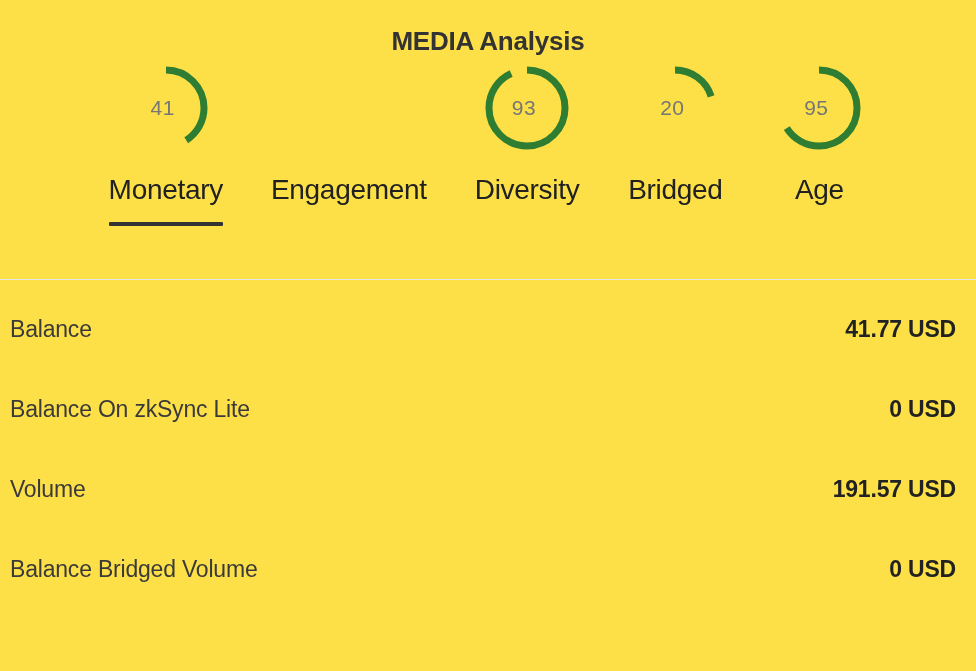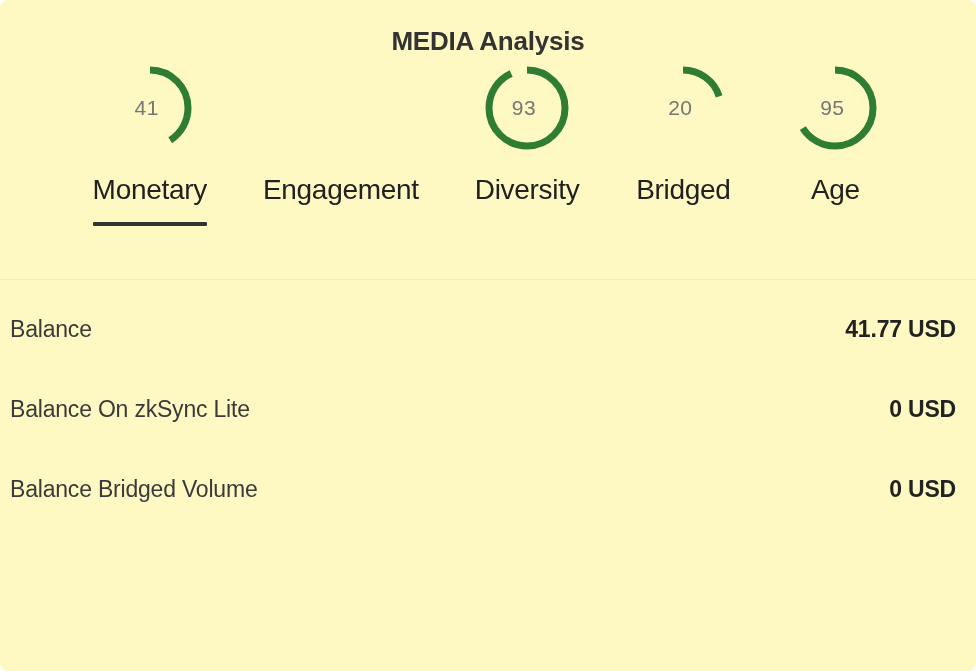--- a/index.html
+++ b/index.html
@@ -10,22 +10,21 @@
     background: #ffffff;
     font-family: "Liberation Sans", sans-serif;
     color: #2b2b2b;
     overflow: hidden;
   }
 
   .page {
     width: 976px;
     height: 671px;
     position: relative;
-    background: #fef9c3;
-    border-radius: 8px;
+    background: #fde047;
   }
 
   
   .title {
     width: 100%;
     text-align: center;
     font-size: 26px;
     font-weight: bold;
     color: #333333;
     letter-spacing: -0.2px;
@@ -38,21 +37,21 @@
   .tabstrip {
     position: relative;
     padding: 0 20px;
     height: 220px;
   }
 
   .tabs-row {
     display: flex;
     align-items: flex-end;
     justify-content: center;
-    gap: 12px;
+    gap: 4px;
   }
 
   .tab {
     display: flex;
     flex-direction: column;
     align-items: center;
     padding: 0 22px;
     cursor: pointer;
     background: none;
     border: none;
@@ -196,18 +195,22 @@
   <div class="rows" id="rows">
       <div class="row">
         <div class="row-label">Balance</div>
         <div class="row-value">41.77 USD</div>
       </div>
       <div class="row">
         <div class="row-label">Balance On zkSync Lite</div>
         <div class="row-value">0 USD</div>
       </div>
       <div class="row">
+        <div class="row-label">Volume</div>
+        <div class="row-value">191.57 USD</div>
+      </div>
+      <div class="row">
         <div class="row-label">Balance Bridged Volume</div>
         <div class="row-value">0 USD</div>
       </div>
     </div>
 
 </div>
 
 </body></html>

